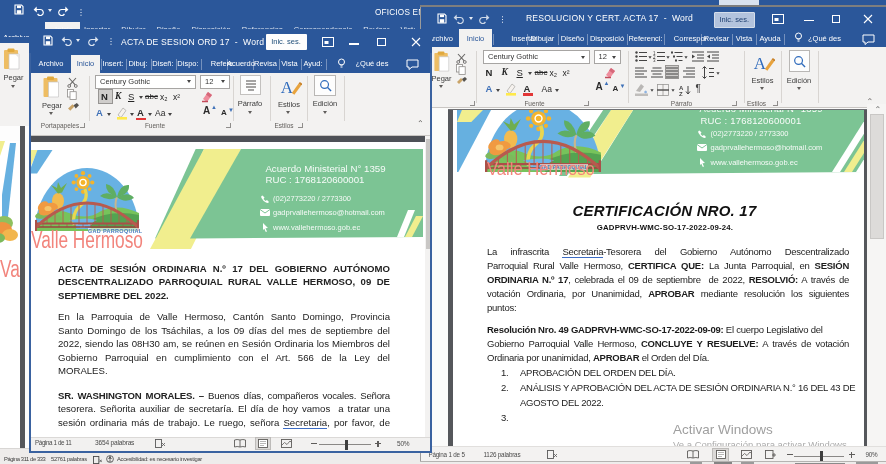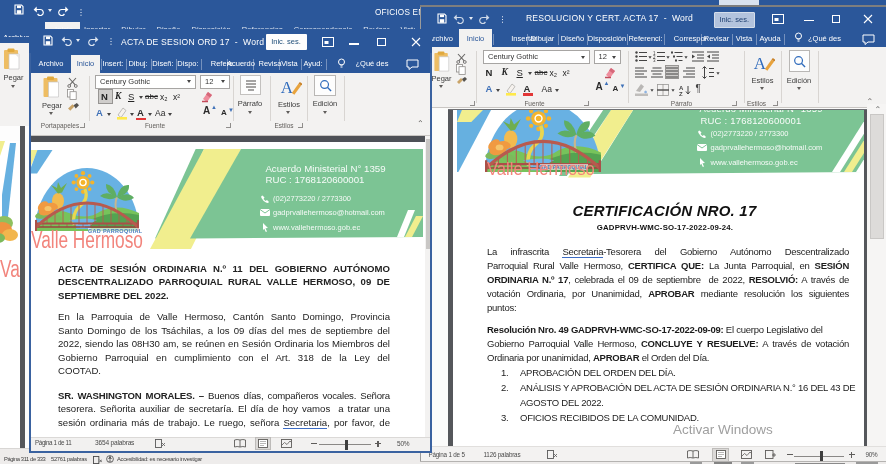--- a/index.html
+++ b/index.html
@@ -205,21 +205,21 @@
         <path d="M1,1 L9,9 M9,1 L1,9" stroke="#fff" stroke-width="1.1"></path>
       </svg>
 
 <div class="a tb" style="left:1.5px;top:24.5px;width:465px;height:17.5px"></div>
 <div class="a" style="left:39.5px;top:24.5px;width:33px;height:17.5px;background:#f3f2f1"></div>
 <div class="a tab" style="left:3px;top:29px;width:36px">Archivo</div>
 <div class="a" style="left:39.5px;top:29px;width:33px;text-align:center;font-size:7.5px;color:#2b579a">Inicio</div>
 <div class="a tab" style="left:88px;top:29px;width:33px">Insertar</div>
 <div class="a tab" style="left:108px;top:29px;width:30px">Dibujar</div>
 <div class="a tab" style="left:139px;top:29px;width:28px">Diseño</div>
-<div class="a tab" style="left:168px;top:29px;width:39px">Disposición</div>
+<div class="a tab" style="left:168px;top:29px;width:39px">Disposició</div>
 <div class="a tab" style="left:208px;top:29px;width:36px">Referenci:</div>
 <div class="a tab" style="left:245px;top:29px;width:52px">Correspor</div>
 <div class="a tab" style="left:282px;top:29px;width:30px">Revisar</div>
 <div class="a tab" style="left:313px;top:29px;width:23px">Vista</div>
 <div class="a tab" style="left:337px;top:29px;width:27px">Ayuda</div>
 <div class="a sep" style="left:73.5px;top:29px;height:11px"></div>
 <div class="a sep" style="left:107.5px;top:29px;height:11px"></div>
 <div class="a sep" style="left:138.5px;top:29px;height:11px"></div>
 <div class="a sep" style="left:167.5px;top:29px;height:11px"></div>
 <div class="a sep" style="left:207.5px;top:29px;height:11px"></div>
@@ -435,22 +435,22 @@
   <div class="a ct" style="left:34.5px;top:192px">puntos:</div>
   <div class="a ct jl" style="left:34.5px;top:214px;width:322px"><b>Resolución Nro. 49 GADPRVH-WMC-SO-17-2022-09-09:</b> El cuerpo Legislativo del</div>
   <div class="a ct jl" style="left:34.5px;top:228px;width:362px">Gobierno Parroquial Valle Hermoso, <b>CONCLUYE Y RESUELVE:</b> A través de votación</div>
   <div class="a ct" style="left:34.5px;top:242px">Ordinaria por unanimidad, <b>APROBAR</b> el Orden del Día.</div>
   <div class="a ct" style="left:48.5px;top:257px">1.</div>
   <div class="a ct" style="left:67.5px;top:257px">APROBACIÓN DEL ORDEN DEL DÍA.</div>
   <div class="a ct" style="left:48.5px;top:272px">2.</div>
   <div class="a ct jl" style="left:67.5px;top:272px;width:329px">ANÁLISIS Y APROBACIÓN DEL ACTA DE SESIÓN ORDINARIA N.° 16 DEL 43 DE</div>
   <div class="a ct" style="left:67.5px;top:286.5px">AGOSTO DEL 2022.</div>
   <div class="a ct" style="left:48.5px;top:302px">3.</div>
-  <div class="a ct" style="left:67.5px;top:302px">OFICIOS RECIBIDOS DE LA COMUNIDAD.</div>
   <div class="a" style="left:220.5px;top:311.5px;font-size:13.5px;color:#9f9f9f;white-space:nowrap">Activar Windows</div>
+  <div class="a" style="left:220.5px;top:328.5px;font-size:9.5px;color:#ababab;white-space:nowrap">Ve a Configuración para activar Windows.</div>
 </div>
 
 <div class="a" style="left:1.5px;top:441.5px;width:465px;height:15.5px;background:#f3f2f1;border-top:1px solid #e1dfdd"></div>
 <div class="a st" style="left:9px;top:446px;font-size:6.3px">Página 1 de 5</div>
 <div class="a st" style="left:64px;top:446px;font-size:6.3px">1126 palabras</div>
 <svg class="a" style="left:127px;top:445.5px" width="10" height="9" viewBox="0 0 10 9">
         <rect x=".5" y=".5" width="6" height="8" fill="none" stroke="#5a5a5a" stroke-width=".9"></rect>
         <path d="M7,4 l3,3 M10,4 l-3,3" stroke="#5a5a5a" stroke-width=".8"></path>
       </svg>
 <svg class="a" style="left:267px;top:445.5px" width="12" height="9" viewBox="0 0 12 9">
@@ -511,21 +511,21 @@
 
 <div class="a" style="left:42px;top:26px;width:29px;height:17.5px;background:#f3f2f1"></div>
 <div class="a tab" style="left:4px;top:30px;width:36px">Archivo</div>
 <div class="a" style="left:42px;top:30px;width:29px;text-align:center;font-size:7.5px;color:#2b579a">Inicio</div>
 <div class="a tab" style="left:72px;top:30px;width:24px">Insert:</div>
 <div class="a tab" style="left:97px;top:30px;width:24px">Dibuj:</div>
 <div class="a tab" style="left:122px;top:30px;width:24px">Diseñ:</div>
 <div class="a tab" style="left:147px;top:30px;width:24px">Dispo:</div>
 <div class="a tab" style="left:172px;top:30px;width:42px">Refere</div>
 <div class="a tab" style="left:198px;top:30px;width:25px">Acuerdo</div>
-<div class="a tab" style="left:224px;top:30px;width:34px">Revisa</div>
+<div class="a tab" style="left:224px;top:30px;width:25px">Revisa</div>
 <div class="a tab" style="left:250px;top:30px;width:21px">Vista</div>
 <div class="a tab" style="left:272px;top:30px;width:24px">Ayud:</div>
 <div class="a sep" style="left:71.5px;top:30px;height:11px"></div>
 <div class="a sep" style="left:96.5px;top:30px;height:11px"></div>
 <div class="a sep" style="left:121.5px;top:30px;height:11px"></div>
 <div class="a sep" style="left:146.5px;top:30px;height:11px"></div>
 <div class="a sep" style="left:171.5px;top:30px;height:11px"></div>
 <div class="a sep" style="left:197.5px;top:30px;height:11px"></div>
 <div class="a sep" style="left:223.5px;top:30px;height:11px"></div>
 <div class="a sep" style="left:249.5px;top:30px;height:11px"></div>
@@ -653,28 +653,28 @@
   <svg class="a" style="left:229px;top:67.5px" width="10" height="7" viewBox="0 0 10 7">
           <rect x="0" y="0" width="10" height="7" rx="1" fill="#fff"></rect>
           <path d="M0,0.5 L5,4 L10,0.5" stroke="#7cc494" stroke-width="1" fill="none"></path>
         </svg>
   <div class="a" style="left:242px;top:66.5px;font-size:7.5px;color:#f6faf7;white-space:nowrap">gadprvallehermoso@hotmail.com</div>
   <svg class="a" style="left:231px;top:81.5px" width="7" height="9" viewBox="0 0 7 9">
           <path d="M1,0 L6,5 L3.5,5.2 L5,8.5 L3.8,9 L2.3,5.8 L1,7z" fill="#fff"></path>
         </svg>
   <div class="a" style="left:242px;top:81.7px;font-size:7.5px;color:#f6faf7;white-space:nowrap">www.vallehermoso.gob.ec</div>
 
-  <div class="a bl bt jl" style="left:27px;top:121px;width:332px">ACTA DE SESIÓN ORDINARIA N.º 11 DEL GOBIERNO AUTÓNOMO</div>
+  <div class="a bl bt jl" style="left:27px;top:121px;width:332px">ACTA DE SESIÓN ORDINARIA N.º 17 DEL GOBIERNO AUTÓNOMO</div>
   <div class="a bl bt jl" style="left:27px;top:134.5px;width:332px">DESCENTRALIZADO PARROQUIAL RURAL VALLE HERMOSO, 09 DE</div>
   <div class="a bl bt" style="left:27px;top:148px">SEPTIEMBRE DEL 2022.</div>
   <div class="a bl jl" style="left:27px;top:169.5px;width:332px">En la Parroquia de Valle Hermoso, Cantón Santo Domingo, Provincia</div>
   <div class="a bl jl" style="left:27px;top:183px;width:332px">Santo Domingo de los Tsáchilas, a los 09 días del mes de septiembre del</div>
   <div class="a bl jl" style="left:27px;top:196.5px;width:332px">2022, siendo las 08H30 am, se reúnen en Sesión Ordinaria los Miembros del</div>
-  <div class="a bl jl" style="left:27px;top:210px;width:332px">Gobierno Parroquial en cumplimiento con el Art. 318 de la Ley del</div>
-  <div class="a bl" style="left:27px;top:223.5px">COOTAD.</div>
+  <div class="a bl jl" style="left:27px;top:210px;width:332px">Gobierno Parroquial en cumplimiento con el Art. 566 de la Ley del</div>
+  <div class="a bl" style="left:27px;top:223.5px">MORALES.</div>
   <div class="a bl jl" style="left:27px;top:261.5px;width:332px">tesorera. Señorita auxiliar de secretaría. El día de hoy vamos&nbsp; a tratar una</div>
   <div class="a bl jl" style="left:27px;top:248px;width:332px;letter-spacing:-.2px"><b>SR. WASHINGTON MORALES. –</b> Buenos días, compañeros vocales. Señora</div>
   <div class="a bl jl" style="left:27px;top:275px;width:332px">sesión ordinaria más de trabajo. Le ruego, señora <span style="border-bottom:1.2px solid #3c6cc4">Secretaria</span>, por favor, de</div>
 </div>
 
 <div class="a" style="left:1.8px;top:407.5px;width:399.4px;height:14px;background:#f2f1f0;border-top:1px solid #dbd9d7"></div>
 <div class="a st" style="left:6px;top:410px;font-size:6.3px;letter-spacing:-.4px">Página 1 de 11</div>
 <div class="a st" style="left:66px;top:410px;font-size:6.6px;letter-spacing:-.2px">3654 palabras</div>
 <svg class="a" style="left:126px;top:410px" width="10" height="9" viewBox="0 0 10 9">
         <rect x=".5" y=".5" width="6" height="8" fill="none" stroke="#5a5a5a" stroke-width=".9"></rect>

